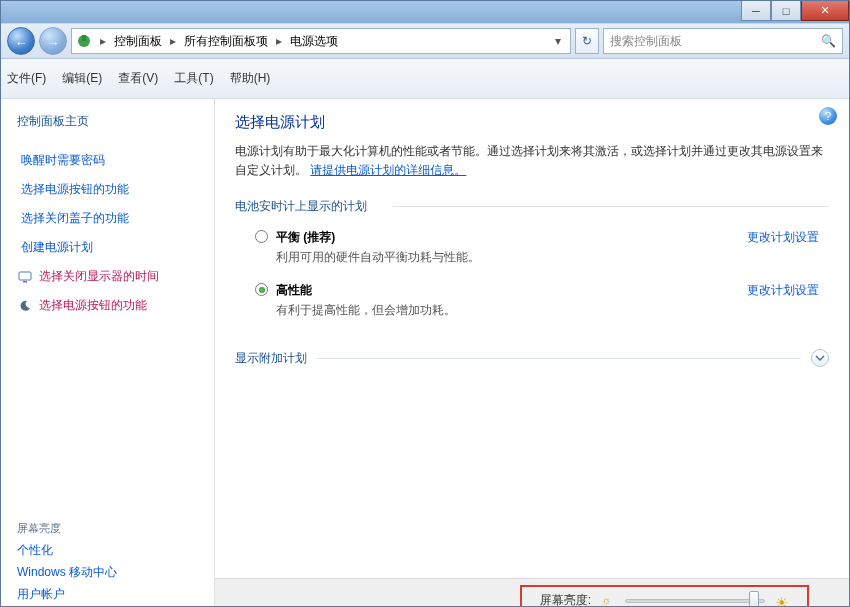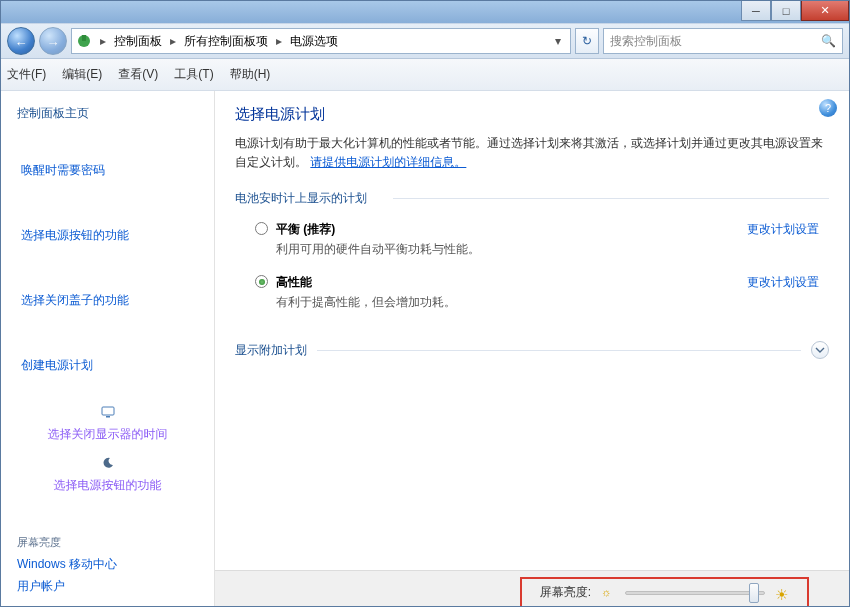--- a/index.html
+++ b/index.html
@@ -14,27 +14,27 @@
 .navcircle { width: 28px; height: 28px; border-radius: 50%; background: radial-gradient(circle at 35% 30%, #bfe0ff, #3f7ecb 60%, #2b5f9e); border: 1px solid #3f6fa0; display: flex; align-items: center; justify-content: center; color: #fff; font-size: 13px; }
 .navcircle.fwd { opacity: 0.55; }
 .addrbox { flex: 1; height: 26px; background: #fff; border: 1px solid #9bb3cd; display: flex; align-items: center; padding: 0 4px; gap: 4px; }
 .addricon { width: 16px; height: 16px; display: inline-flex; align-items: center; justify-content: center; }
 .crumbsep { color: #555; padding: 0 4px; }
 .crumbtext { color: #000; }
 .addrbox .dropbtn { margin-left: auto; width: 16px; text-align: center; color: #555; }
 .refreshbtn { width: 24px; height: 26px; border: 1px solid #9bb3cd; background: linear-gradient(#fcfdff,#e6eef7); display: flex; align-items: center; justify-content: center; color: #2b5f9e; }
 .searchbox { width: 240px; height: 26px; background: #fff; border: 1px solid #9bb3cd; display: flex; align-items: center; padding: 0 6px; color: #888; position: relative; }
 .searchbox .sicon { position: absolute; right: 6px; color: #6a8fc0; }
-.menubar { height: 32px; background: linear-gradient(#f6f8fb,#e8eef5); border-bottom: 1px solid #d4dde8; display: flex; align-items: center; padding: 8px 6px; gap: 16px; color: #333; }
+.menubar { height: 40px; background: linear-gradient(#f6f8fb,#e8eef5); border-bottom: 1px solid #d4dde8; display: flex; align-items: center; padding: 8px 6px; gap: 16px; color: #333; }
 .menubar span { cursor: default; }
 .content { display: flex; height: calc(100% - 82px); }
 .sidebar { width: 214px; background: #fff; border-right: 1px solid #e2e2e2; padding: 14px 16px; display: flex; flex-direction: column; }
 .side-home { color: #1a4f8f; margin-bottom: 16px; }
-.side-link { color: #0b5bd3; margin: 24px 0; cursor: pointer; padding-left: 4px; }
-.side-task { display: flex; align-items: center; gap: 6px; color: #8b5cf6; margin: 6px 0; cursor: pointer; flex-direction: column; }
+.side-link { color: #0b5bd3; margin: 6px 0; cursor: pointer; padding-left: 4px; }
+.side-task { display: flex; align-items: center; gap: 6px; color: #be185d; margin: 6px 0; cursor: pointer; }
 .side-task .ticon { width: 16px; height: 16px; display: inline-flex; align-items: center; justify-content: center; }
 .side-see { margin-top: auto; }
 .side-see-head { color: #5f7490; font-size: 11px; margin-bottom: 6px; }
 .side-see a { display: block; color: #0b5bd3; margin: 5px 0; text-decoration: none; cursor: pointer; }
 .main { flex: 1; position: relative; padding: 14px 20px 0 20px; }
 .main h1 { color: #003399; font-size: 15px; font-weight: normal; margin-bottom: 10px; }
 .main p.desc { color: #333; line-height: 1.6; margin-bottom: 4px; }
 .moreinfo { color: #0b5bd3; text-decoration: underline; cursor: pointer; }
 .help-icon { position: absolute; right: 12px; top: 8px; width: 18px; height: 18px; border-radius: 50%; background: radial-gradient(circle at 35% 30%, #bfe0ff, #3f8edb 60%, #2b6fbe); color: #fff; display: flex; align-items: center; justify-content: center; font-size: 11px; cursor: pointer; }
 .groupcap-row { display: flex; align-items: center; gap: 26px; margin: 18px 0 8px 0; }
@@ -128,20 +128,21 @@
         <span class="ticon">
           <svg width="14" height="14" viewBox="0 0 14 14">
               <path d="M9 2 A5 5 0 1 0 12 9 A4 4 0 0 1 9 2 Z" fill="#4d6a8a"></path>
             </svg>
         </span>
         <span>选择电源按钮的功能</span>
       </div>
 
       <div class="side-see">
         <div class="side-see-head">屏幕亮度</div>
+        <a>个性化</a>
         <a>Windows 移动中心</a>
         <a>用户帐户</a>
       </div>
     </div>
 
     <div class="main">
       <div class="help-icon">?</div>
       <h1>选择电源计划</h1>
       <p class="desc">
         <span>电源计划有助于最大化计算机的性能或者节能。通过选择计划来将其激活，或选择计划并通过更改其电源设置来自定义计划。</span>

